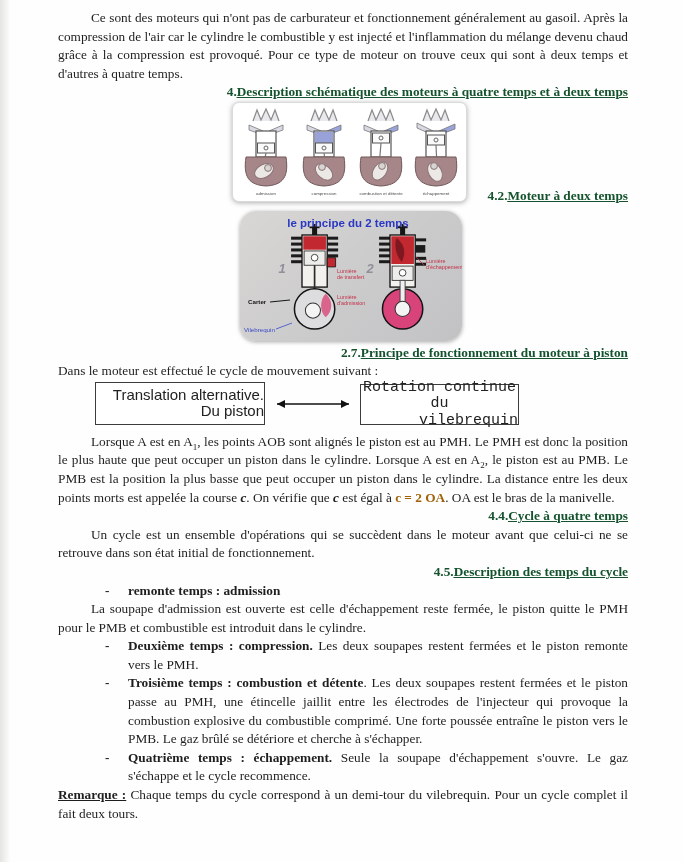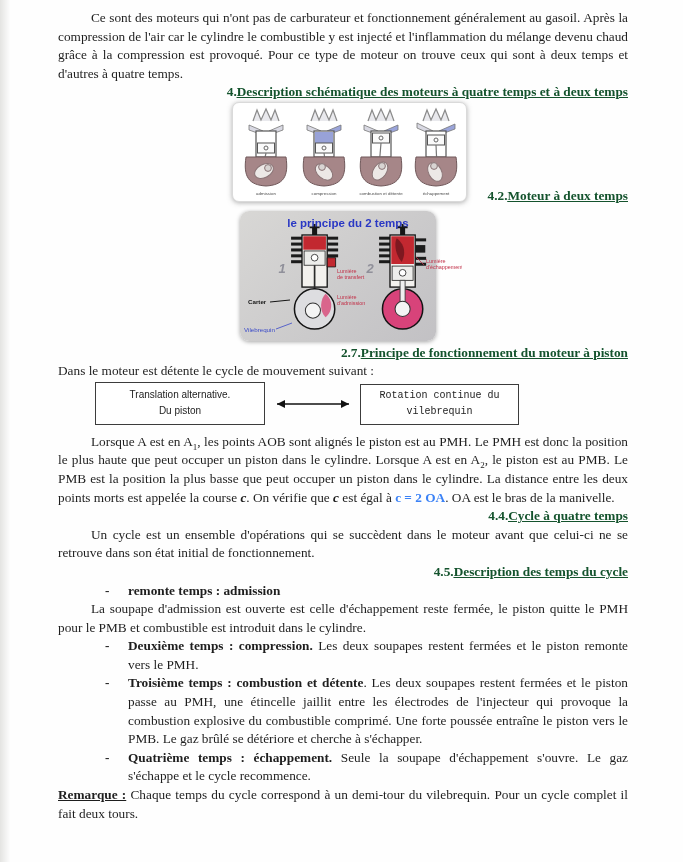--- a/index.html
+++ b/index.html
@@ -12,36 +12,36 @@
   }
   .edge-shadow{position:absolute;left:0;top:0;width:10px;height:862px;
     background:linear-gradient(to right,#e4e4e2,#fdfdfd);}
   p{margin:0;text-align:justify;}
   .indent{text-indent:33px;}
   .hrow{font-weight:bold;color:#14532d;text-align:right;text-decoration:underline;}
   .hnum{display:inline-block;width:30px;}
   .hlabel{text-decoration:underline;}
   .bold{font-weight:bold;}
   .bolditalic{font-weight:bold;font-style:italic;}
-  .red{color:#3b82f6;font-weight:bold;}
+  .red{color:#a16207;font-weight:bold;}
   sub{font-size:9px;line-height:0;}
   
   .fig1{width:233px;height:98px;margin:0 0 0 174px;position:relative;
     background:#fff;border:1px solid #dadada;border-radius:7px;
     box-shadow:0 1px 5px rgba(100,100,100,.5);}
-  .fig2{width:196px;height:130px;margin:5px 0 3px 182px;position:relative;
-    background:linear-gradient(135deg,#d8d7d5,#c2c1c4);border-radius:9px;
+  .fig2{width:222px;height:130px;margin:5px 0 3px 182px;position:relative;
+    background:linear-gradient(135deg,#d8d7d5,#c2c1c4);border-radius:16px;
     box-shadow:0 1px 4px rgba(0,0,0,.35);}
   .h42{margin-top:-15px;}
   .h43{margin-top:3px;}
   
   .diagram{position:relative;height:52px;margin-top:0;}
   .dbox{position:absolute;border:1.5px solid #3c3c3c;background:#fff;
-    display:flex;flex-direction:column;align-items:center;justify-content:center;
-    font-family:"Liberation Sans",sans-serif;font-size:10px;line-height:16.5px;
+    display:flex;flex-direction:column;align-items:flex-end;justify-content:center;
+    font-family:"Liberation Sans",sans-serif;font-size:15px;line-height:16.5px;
     color:#222;text-align:center;}
   .dbox1{left:37px;top:1px;width:168px;height:41px;}
   .dbox2{left:302px;top:3px;width:157px;height:39px;font-family:Liberation Mono, monospace;}
   .darrow{position:absolute;left:209px;top:17px;}
   
   .bullet{position:relative;padding-left:70px;}
   .bullet .dash{position:absolute;left:47px;top:0;font-weight:bold;}
 </style>
 </head>
 <body>
@@ -187,21 +187,21 @@
       <text font-size="5.4" fill="#c23048" font-family="Liberation Sans, sans-serif">
         <tspan x="186" y="52">Lumière</tspan>
         <tspan x="186" y="58">d'échappement</tspan>
       </text>
       <path d="M184,54 L176,46" stroke="#c23048" stroke-width="0.8"></path>
     </svg>
   </div>
 
   <div class="hrow h43"><span class="hnum">2.7.</span><span class="hlabel">Principe de fonctionnement du moteur à piston</span></div>
 
-  <p>Dans le moteur est détente le cycle de mouvement suivant :</p>
+  <p>Dans le moteur est effectué le cycle de mouvement suivant :</p>
 
   <div class="diagram">
     <div class="dbox dbox1">
       <span>Translation alternative.</span>
       <span>Du piston</span>
     </div>
     <svg class="darrow" width="92" height="12" viewBox="0 0 92 12">
       <path d="M10,6 L82,6" stroke="#111" stroke-width="1.6"></path>
       <path d="M10,6 L18,2 L18,10 Z" fill="#111"></path>
       <path d="M82,6 L74,2 L74,10 Z" fill="#111"></path>

